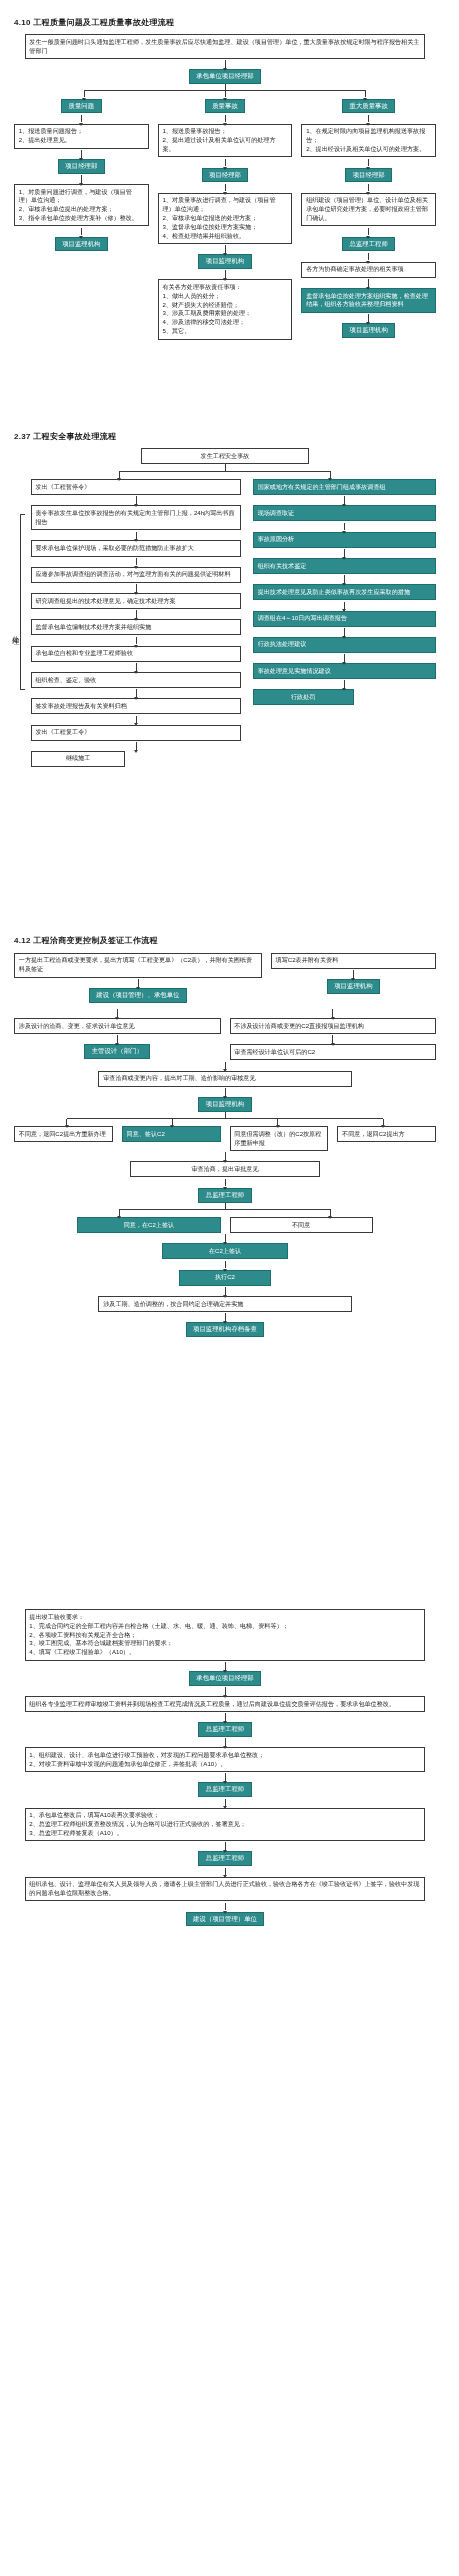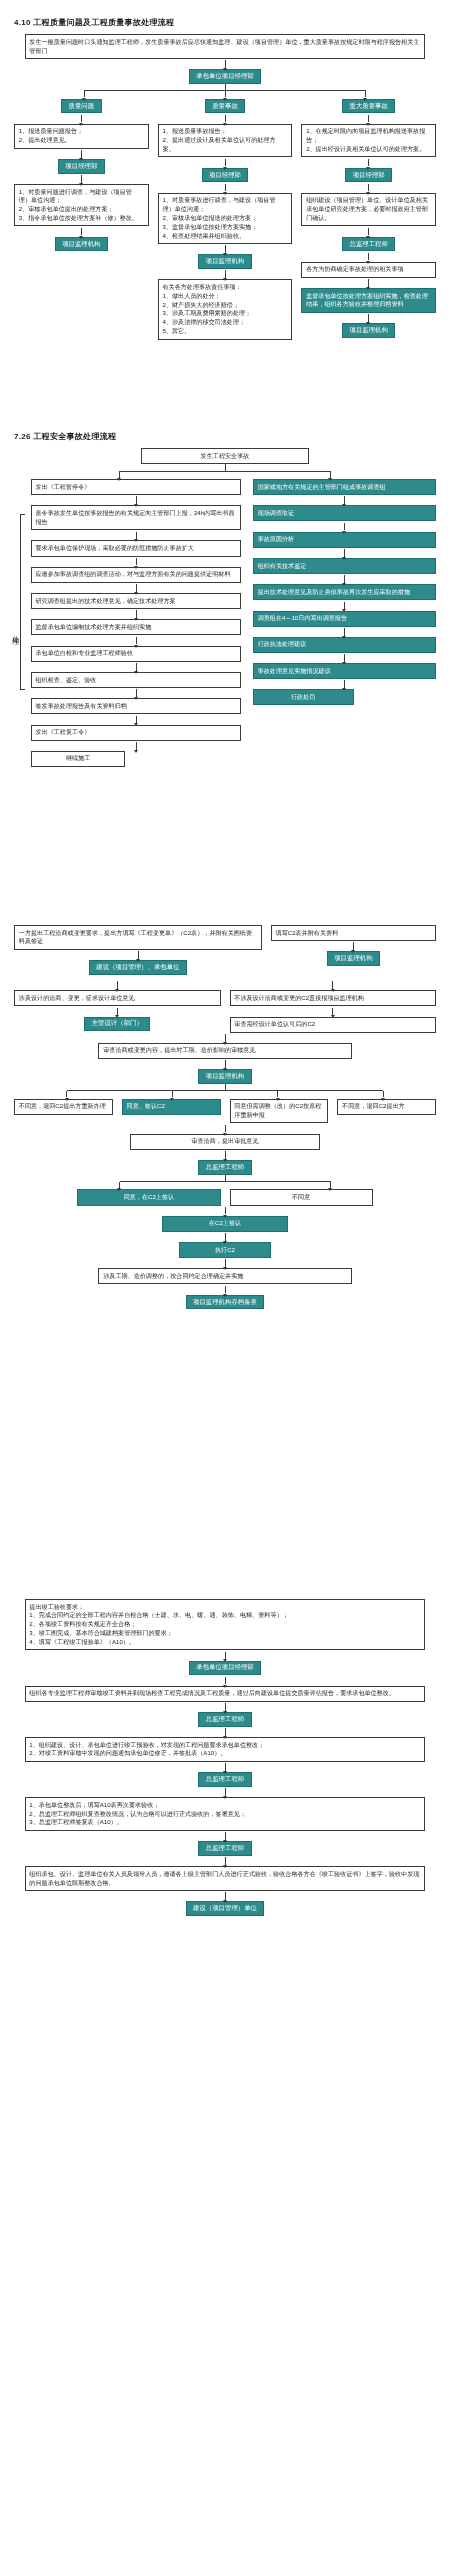--- a/index.html
+++ b/index.html
@@ -126,21 +126,21 @@
           <div class="arrow"></div>
           <div class="box teal">监督承包单位按处理方案组织实施，检查处理结果，组织各方验收并整理归档资料</div>
           <div class="arrow"></div>
           <div class="role">项目监理机构</div>
         </div>
       </div>
     </div>
   </section>
 
   <section class="sec-411">
-    <h2 class="sec-heading">7.26  工程安全事故处理流程</h2>
+    <h2 class="sec-heading">2.37  工程安全事故处理流程</h2>
     <div class="flow">
       <div class="box center w-40" style="text-align:center;">发生工程安全事故</div>
       <div class="split w2">
         <div class="split-stub"></div>
         <div class="split-h"></div>
         <div class="split-downs">
           <div class="cell">
               <div class="split-d"></div>
             </div>
           <div class="cell">
@@ -195,20 +195,21 @@
             <div class="box teal">事故处理意见实施情况建议</div>
             <div class="arrow"></div>
             <div class="box teal" style="width:55%;text-align:center;">行政处罚</div>
           </div>
         </div>
       </div>
     </div>
   </section>
 
   <section class="sec-412">
+    <h2 class="sec-heading">4.12  工程洽商变更控制及签证工作流程</h2>
     <div class="flow">
       <div class="row">
         <div class="col" style="flex:1.5">
           <div class="box">一方提出工程洽商或变更要求，提出方填写《工程变更单》（C2表），并附有关图纸资料及签证</div>
           <div class="arrow"></div>
           <div class="role">建设（项目管理）、承包单位</div>
         </div>
         <div class="col">
           <div class="box">填写C2表并附有关资料</div>
           <div class="arrow"></div>

